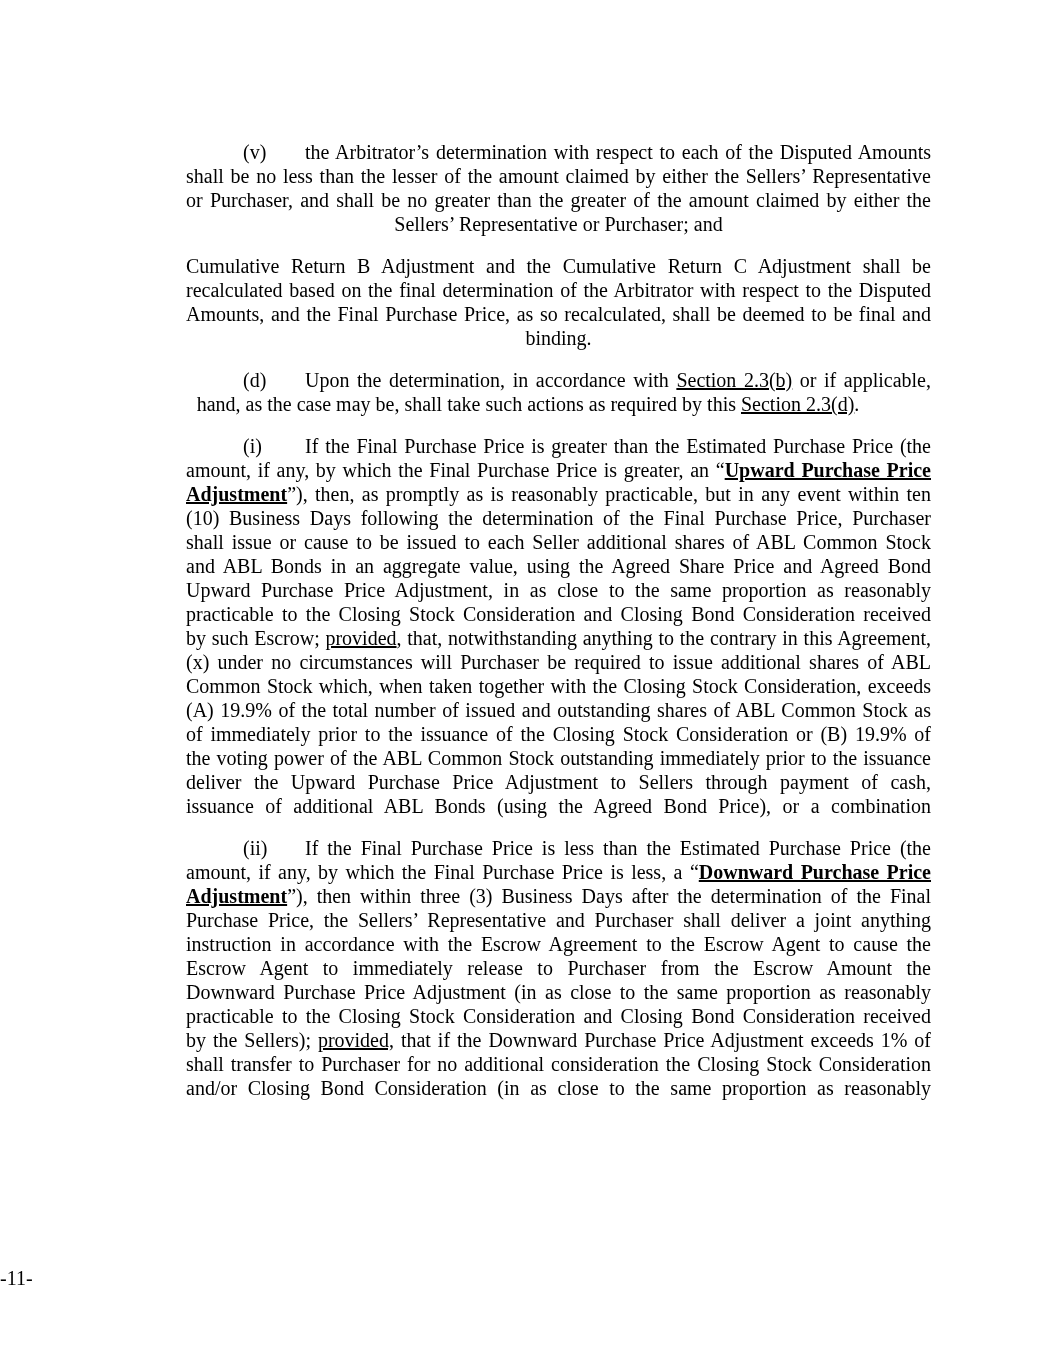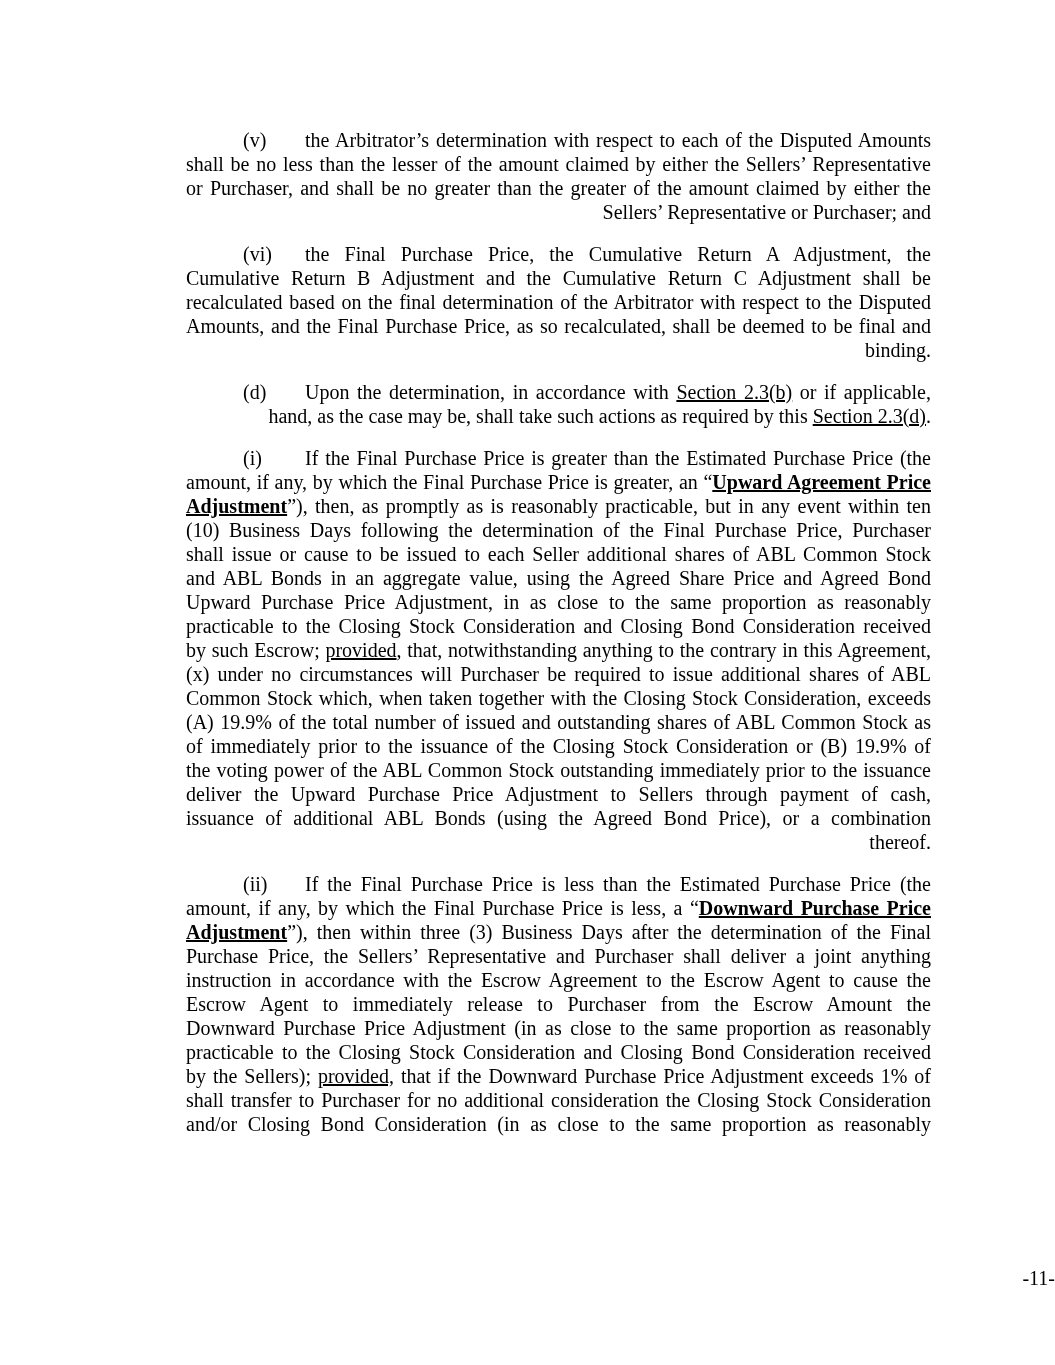--- a/index.html
+++ b/index.html
@@ -10,80 +10,78 @@
     background: #ffffff;
     font-family: "Liberation Serif", "DejaVu Serif", serif;
     font-size: 20px;
     line-height: 24px;
     color: #000000;
     overflow: hidden;
   }
   .content {
     position: absolute;
     left: 125px;
-    top: 128px;
+    top: 140px;
     width: 806px;
   }
   .para { margin: 0 0 18px 0; }
   .para.indented { margin-left: 61px; }
-  .line { text-align: right; }
+  .line { text-align: center; }
   .line.just { text-align: justify; text-align-last: justify; }
   .para.indented .line.first { padding-left: 57px; }
   .para.full .line.first { padding-left: 118px; }
   .marker { display: inline-block; width: 62px; }
   .u { text-decoration: underline; }
   .bu { font-weight: bold; text-decoration: underline; }
   .page-number {
     position: absolute;
     top: 1266px;
     left: 0;
     width: 100%;
-    text-align: right;
+    text-align: left;
   }
 </style>
 </head>
 <body>
 
 <div class="page">
   <div class="content">
       <div class="para indented">
         <div class="line just first"><span class="marker">(v)</span><span>the Arbitrator’s determination with respect to each of the Disputed Amounts</span></div>
         <div class="line just"><span>shall be no less than the lesser of the amount claimed by either the Sellers’ Representative</span></div>
         <div class="line just"><span>or Purchaser, and shall be no greater than the greater of the amount claimed by either the</span></div>
         <div class="line"><span>Sellers’ Representative or Purchaser; and</span></div>
       </div>
       <div class="para indented">
-        <div class="line just first"><span class="marker">(vi)</span><span>the Final Purchase Price, the Cumulative Return A Adjustment, the</span></div>
         <div class="line just"><span>Cumulative Return B Adjustment and the Cumulative Return C Adjustment shall be</span></div>
         <div class="line just"><span>recalculated based on the final determination of the Arbitrator with respect to the Disputed</span></div>
         <div class="line just"><span>Amounts, and the Final Purchase Price, as so recalculated, shall be deemed to be final and</span></div>
         <div class="line"><span>binding.</span></div>
       </div>
       <div class="para full">
         <div class="line just first"><span class="marker">(d)</span><span>Upon the determination, in accordance with </span><span class="u">Section 2.3(b)</span><span> or if applicable,</span></div>
         <div class="line"><span>hand, as the case may be, shall take such actions as required by this </span><span class="u">Section 2.3(d)</span><span>.</span></div>
       </div>
       <div class="para indented">
         <div class="line just first"><span class="marker">(i)</span><span>If the Final Purchase Price is greater than the Estimated Purchase Price (the</span></div>
-        <div class="line just"><span>amount, if any, by which the Final Purchase Price is greater, an “</span><span class="bu">Upward Agreement Price</span></div>
+        <div class="line just"><span>amount, if any, by which the Final Purchase Price is greater, an “</span><span class="bu">Upward Purchase Price</span></div>
         <div class="line just"><span class="bu">Adjustment</span><span>”), then, as promptly as is reasonably practicable, but in any event within ten</span></div>
         <div class="line just"><span>(10) Business Days following the determination of the Final Purchase Price, Purchaser</span></div>
         <div class="line just"><span>shall issue or cause to be issued to each Seller additional shares of ABL Common Stock</span></div>
         <div class="line just"><span>and ABL Bonds in an aggregate value, using the Agreed Share Price and Agreed Bond</span></div>
         <div class="line just"><span>Upward Purchase Price Adjustment, in as close to the same proportion as reasonably</span></div>
         <div class="line just"><span>practicable to the Closing Stock Consideration and Closing Bond Consideration received</span></div>
         <div class="line just"><span>by such Escrow; </span><span class="u">provided</span><span>, that, notwithstanding anything to the contrary in this Agreement,</span></div>
         <div class="line just"><span>(x) under no circumstances will Purchaser be required to issue additional shares of ABL</span></div>
         <div class="line just"><span>Common Stock which, when taken together with the Closing Stock Consideration, exceeds</span></div>
         <div class="line just"><span>(A) 19.9% of the total number of issued and outstanding shares of ABL Common Stock as</span></div>
         <div class="line just"><span>of immediately prior to the issuance of the Closing Stock Consideration or (B) 19.9% of</span></div>
         <div class="line just"><span>the voting power of the ABL Common Stock outstanding immediately prior to the issuance</span></div>
         <div class="line just"><span>deliver the Upward Purchase Price Adjustment to Sellers through payment of cash,</span></div>
         <div class="line just"><span>issuance of additional ABL Bonds (using the Agreed Bond Price), or a combination</span></div>
-        <div class="line"><span>thereof.</span></div>
       </div>
       <div class="para indented">
         <div class="line just first"><span class="marker">(ii)</span><span>If the Final Purchase Price is less than the Estimated Purchase Price (the</span></div>
         <div class="line just"><span>amount, if any, by which the Final Purchase Price is less, a “</span><span class="bu">Downward Purchase Price</span></div>
         <div class="line just"><span class="bu">Adjustment</span><span>”), then within three (3) Business Days after the determination of the Final</span></div>
         <div class="line just"><span>Purchase Price, the Sellers’ Representative and Purchaser shall deliver a joint anything</span></div>
         <div class="line just"><span>instruction in accordance with the Escrow Agreement to the Escrow Agent to cause the</span></div>
         <div class="line just"><span>Escrow Agent to immediately release to Purchaser from the Escrow Amount the</span></div>
         <div class="line just"><span>Downward Purchase Price Adjustment (in as close to the same proportion as reasonably</span></div>
         <div class="line just"><span>practicable to the Closing Stock Consideration and Closing Bond Consideration received</span></div>

